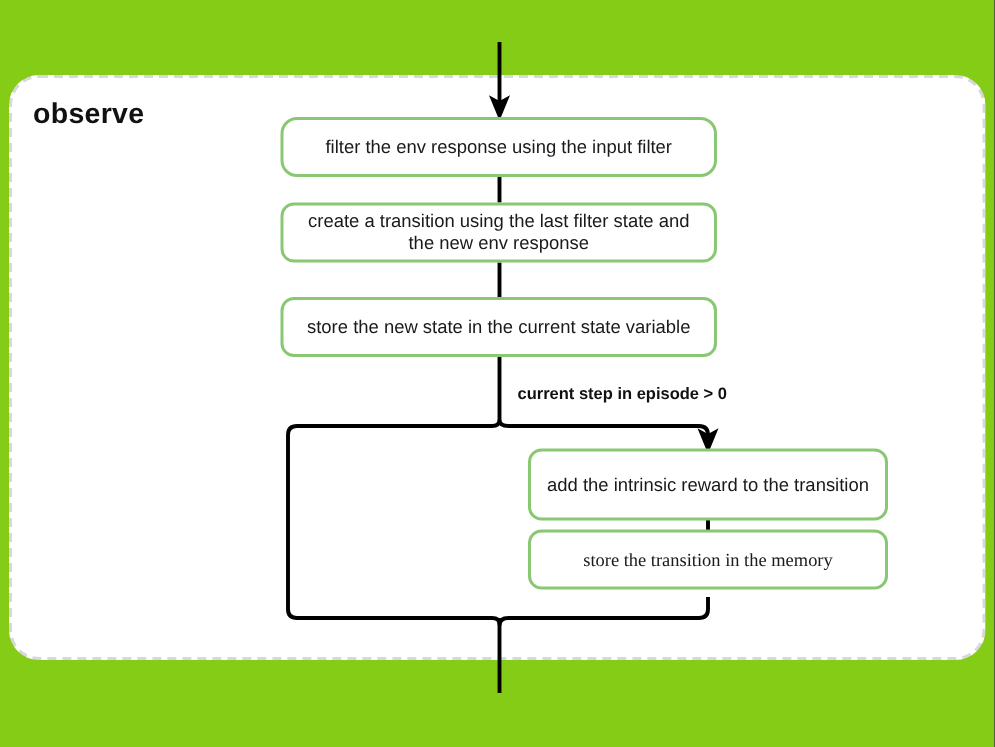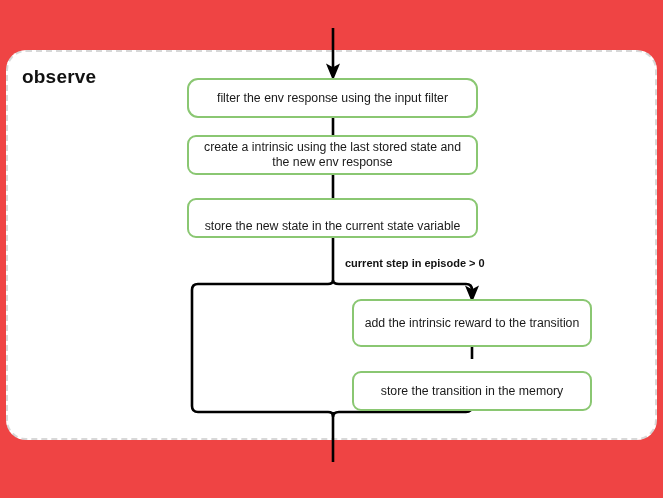--- a/index.html
+++ b/index.html
@@ -4,21 +4,21 @@
 <style>
   html, body {
     margin: 0;
     padding: 0;
     background: #000000;
   }
   #root {
     position: relative;
     width: 663px;
     height: 498px;
-    background: #ef4444;
+    background: #84cc16;
     overflow: hidden;
     font-family: "Liberation Sans", sans-serif;
   }
   #frame {
     position: absolute;
     left: 6px;
     top: 50px;
     width: 651px;
     height: 390px;
     background: #ffffff;
@@ -104,30 +104,30 @@
 
       <path d="M333,412 L333,462"></path>
     </g>
   </svg>
 
   <div class="node" style="left:187px; top:78px; width:291px; height:40px;border-radius:11px;">
     <span>filter the env response using the input filter</span>
   </div>
 
   <div class="node" style="left:187px; top:135px; width:291px; height:40px;">
-    <span>create a intrinsic using the last stored state and the new env response</span>
+    <span>create a transition using the last filter state and the new env response</span>
   </div>
 
-  <div class="node" style="left:187px; top:198px; width:291px; height:40px;align-items:flex-end;">
+  <div class="node" style="left:187px; top:198px; width:291px; height:40px;">
     <span>store the new state in the current state variable</span>
   </div>
 
   <div class="node" style="left:352px; top:299px; width:240px; height:48px;">
     <span>add the intrinsic reward to the transition</span>
   </div>
 
-  <div class="node" style="left:352px; top:371px; width:240px; height:40px;">
+  <div class="node" style="left:352px; top:353px; width:240px; height:40px;font-family:Liberation Serif, serif;">
     <span>store the transition in the memory</span>
   </div>
 
   <div class="edge-label" style="left:345px; top:257px;">current step in episode &gt; 0</div>
 
 </div>
 
 </body></html>

